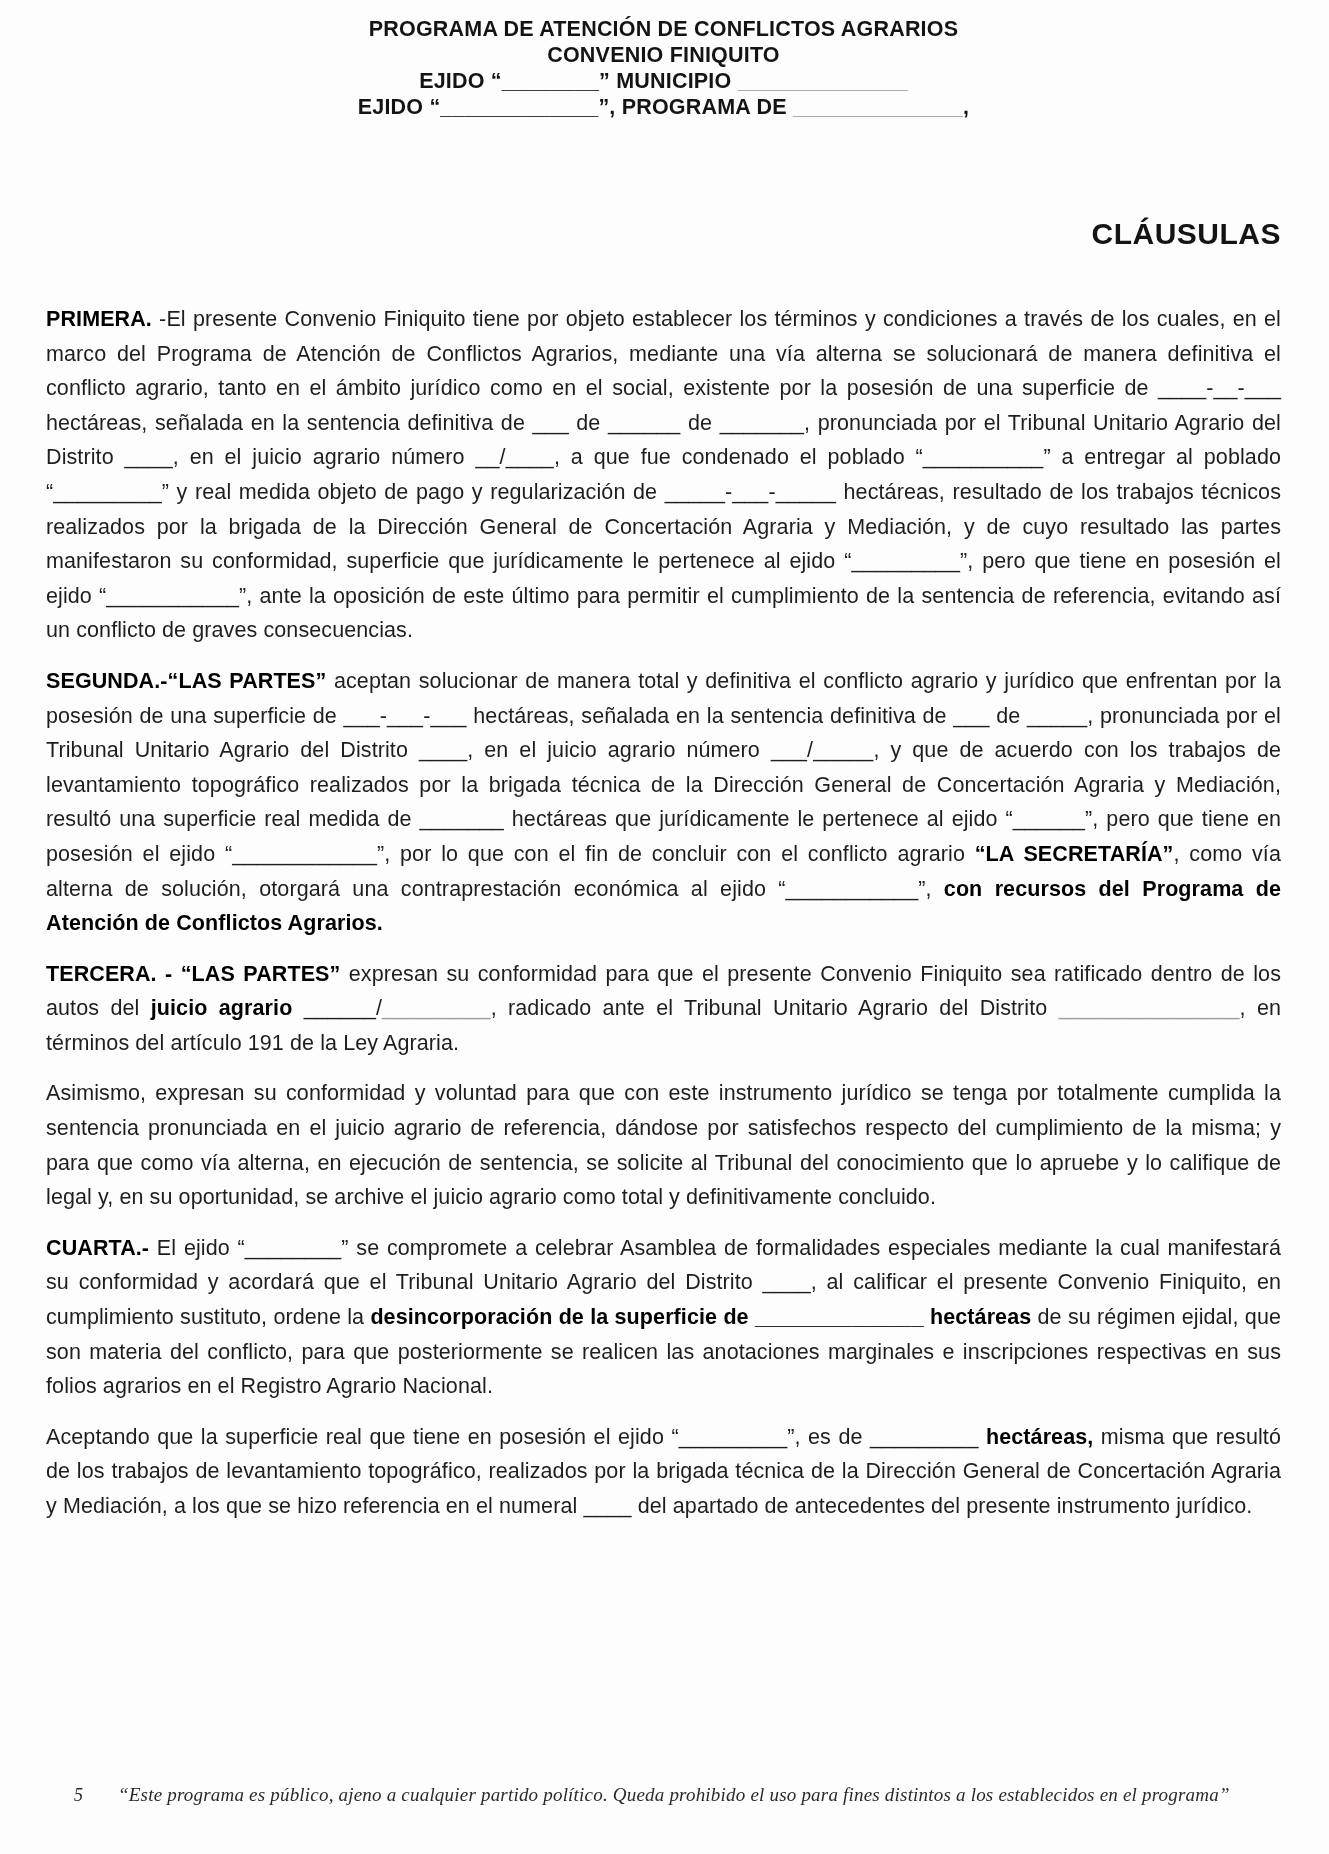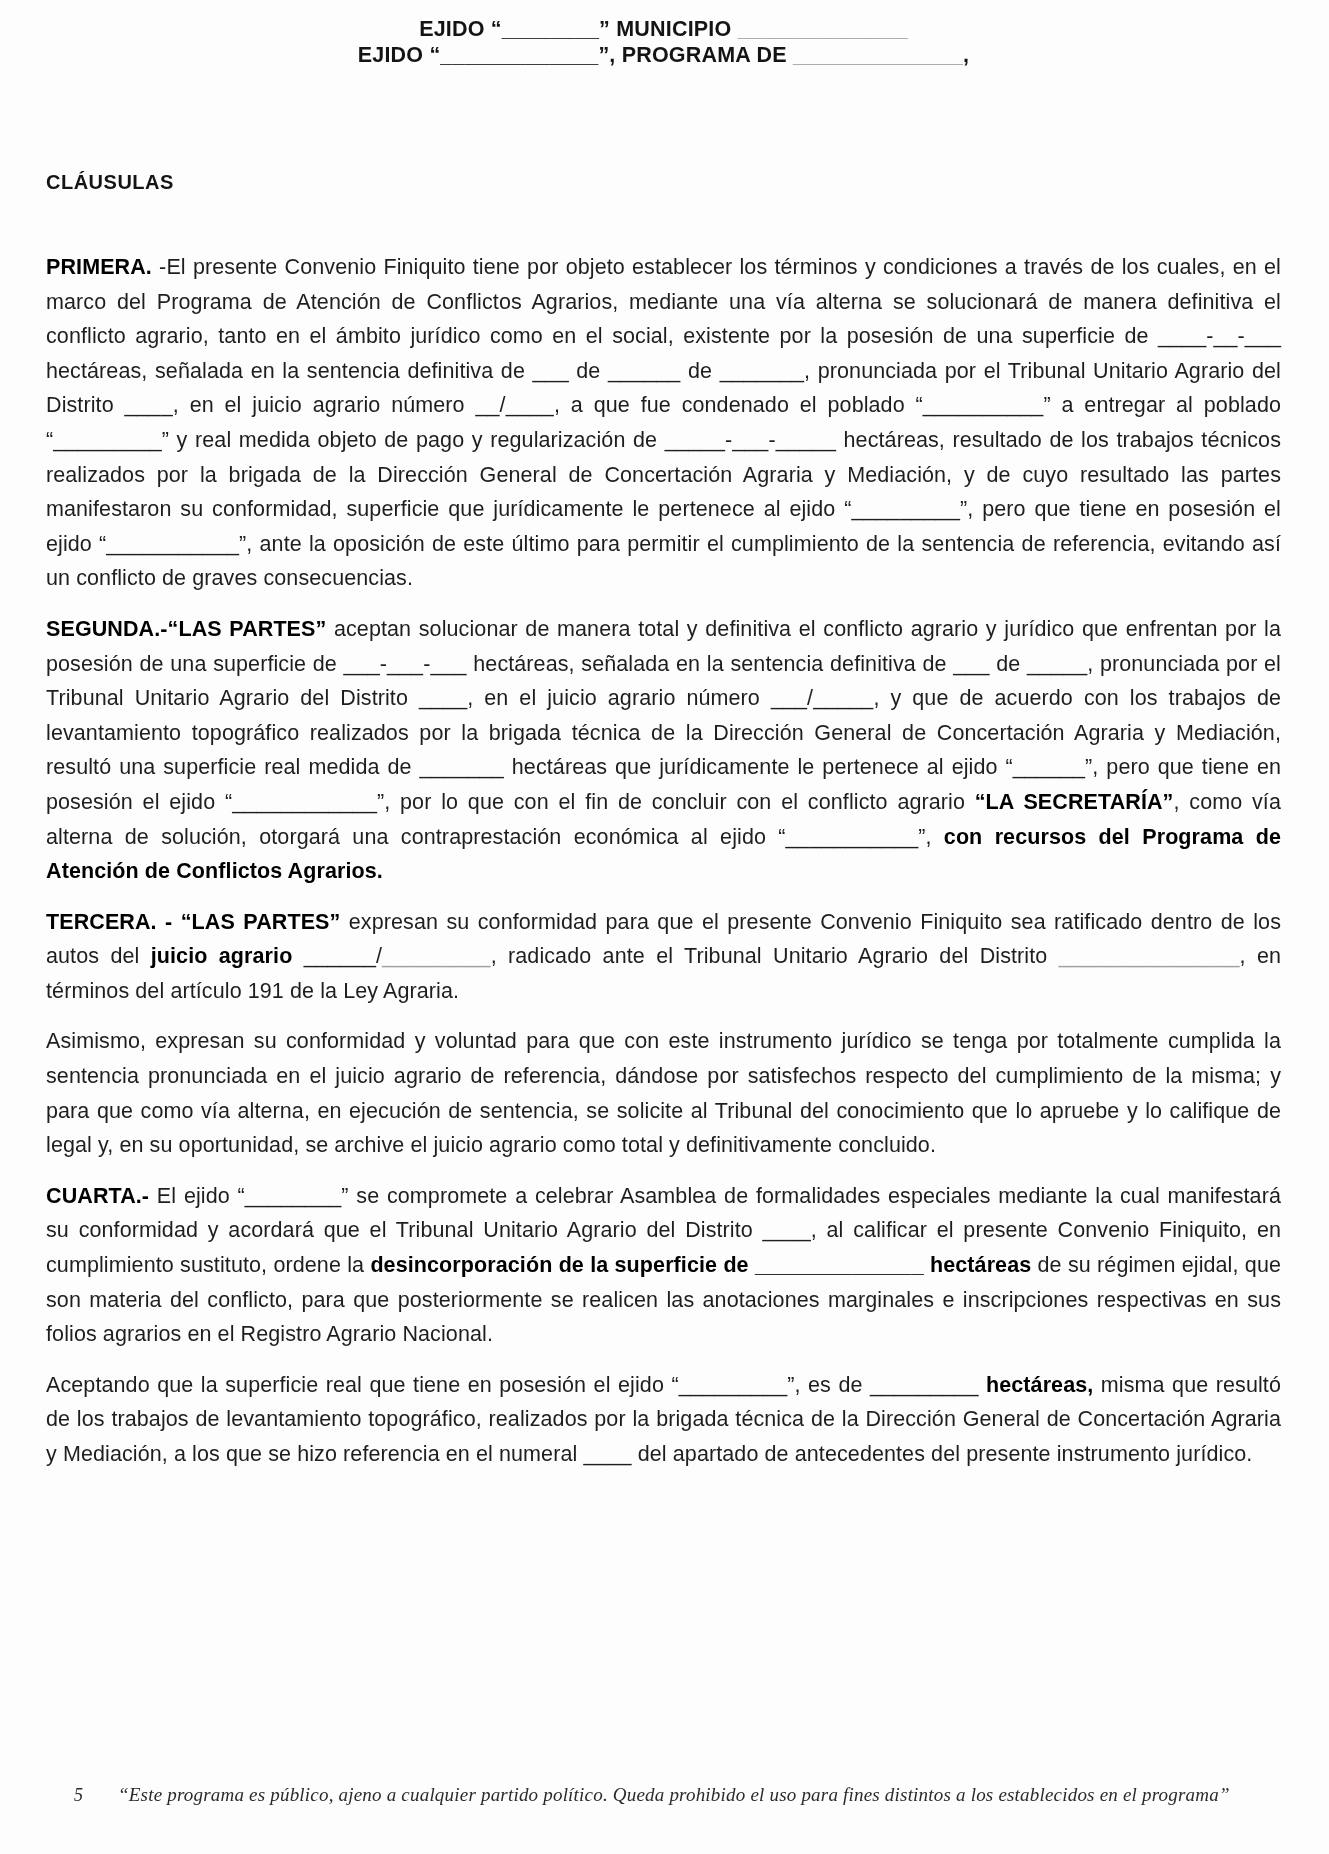--- a/index.html
+++ b/index.html
@@ -24,23 +24,23 @@
     text-align:center;
     font-weight:700;
     font-size:21.5px;
     line-height:26px;
     color:#141414;
     letter-spacing:.2px;
   }
   .h-line{white-space:nowrap;}
   .clausulas{
     margin:100px 0 0 0;
-    text-align:left;
+    text-align:right;
     font-weight:700;
-    font-size:20px;
+    font-size:30px;
     line-height:28px;
     color:#141414;
     letter-spacing:.5px;
   }
   .clauses{
     display:block;
     margin-top:54px;
     font-size:21.5px;
     line-height:34.6px;
   }
@@ -74,20 +74,22 @@
     letter-spacing:.2px;
     white-space:nowrap;
   }
 </style>
 </head>
 <body>
 
 <div class="page">
   <div class="content">
     <header class="doc-header">
+        <div class="h-line"><span>PROGRAMA DE ATENCIÓN DE CONFLICTOS AGRARIOS</span></div>
+        <div class="h-line"><span>CONVENIO FINIQUITO</span></div>
         <div class="h-line"><span>EJIDO “________” MUNICIPIO </span><span class="g">______________</span></div>
         <div class="h-line"><span>EJIDO “_____________”, PROGRAMA DE </span><span class="g">______________</span><span>,</span></div>
       </header>
 
     <h1 class="clausulas">CLÁUSULAS</h1>
 
     <main class="clauses">
         <p class="para"><span class="b">PRIMERA.</span><span> -El presente Convenio Finiquito tiene por objeto establecer los términos y condiciones a través de los cuales, en el marco del Programa de Atención de Conflictos Agrarios, mediante una vía alterna se solucionará de manera definitiva el conflicto agrario, tanto en el ámbito jurídico como en el social, existente por la posesión de una superficie de ____-__-___ hectáreas, señalada  en la sentencia definitiva de ___ de ______ de _______, pronunciada por el Tribunal Unitario Agrario del Distrito ____, en el juicio agrario número __/____, a que fue condenado el poblado “__________” a entregar al poblado “_________” y real medida objeto de pago y regularización de _____-___-_____ hectáreas, resultado de los trabajos técnicos realizados por la brigada de la Dirección General de Concertación Agraria y Mediación, y de cuyo resultado las partes manifestaron su conformidad, superficie que jurídicamente le pertenece al ejido “_________”, pero que tiene en posesión el ejido “___________”, ante la oposición de este último para permitir el cumplimiento de la sentencia de referencia, evitando así un conflicto de graves consecuencias.</span></p>
         <p class="para"><span class="b">SEGUNDA.-“LAS PARTES”</span><span> aceptan solucionar de manera total y definitiva el conflicto agrario y jurídico que enfrentan por la posesión de una superficie de ___-___-___ hectáreas, señalada en la sentencia definitiva de ___ de _____, pronunciada por el Tribunal Unitario Agrario del Distrito ____, en el juicio agrario número ___/_____, y que de acuerdo con los trabajos de levantamiento topográfico realizados por la brigada técnica de la Dirección General de Concertación Agraria y Mediación, resultó una superficie real medida de _______ hectáreas que jurídicamente le pertenece al ejido “______”, pero que tiene en posesión el ejido “____________”, por lo que con el fin de concluir con el conflicto agrario </span><span class="b">“LA SECRETARÍA”</span><span>, como vía alterna de solución, otorgará una contraprestación económica al ejido “___________”, </span><span class="b">con recursos del Programa de Atención de Conflictos Agrarios.</span></p>
         <p class="para"><span class="b">TERCERA. - “LAS PARTES”</span><span> expresan su conformidad para que el presente Convenio Finiquito sea ratificado dentro de los autos del </span><span class="b">juicio agrario</span><span> ______/</span><span class="g">_________</span><span>, radicado ante el Tribunal Unitario Agrario del  Distrito </span><span class="g">_______________</span><span>, en términos del artículo 191 de la Ley Agraria.</span></p>

